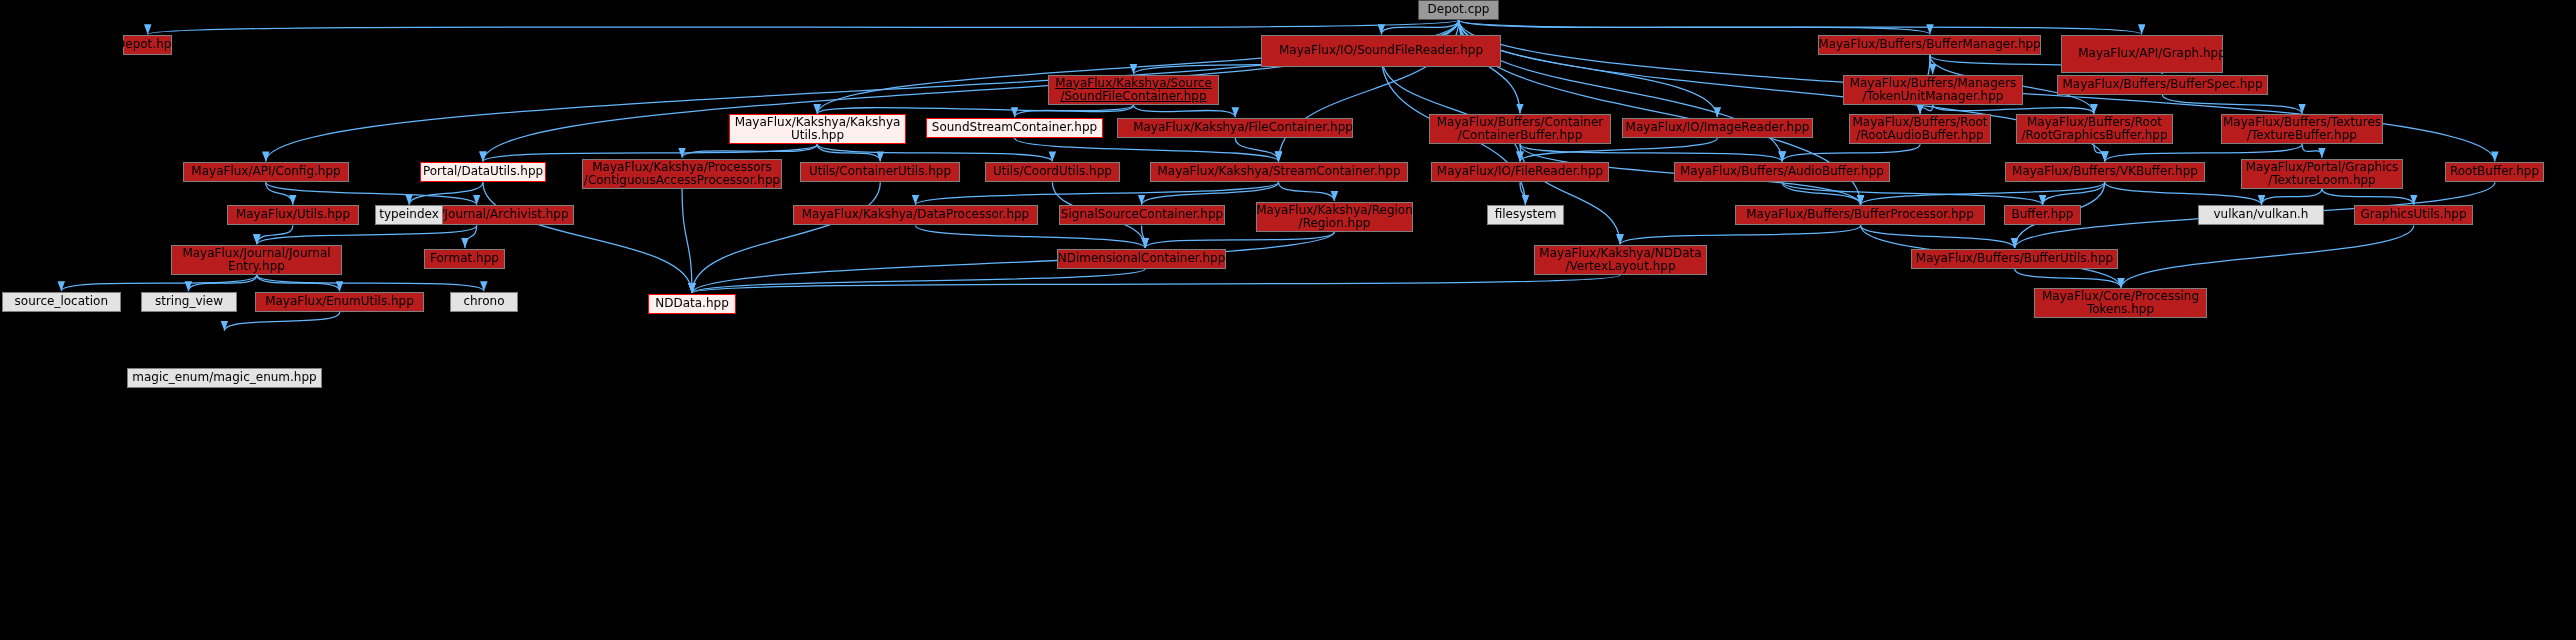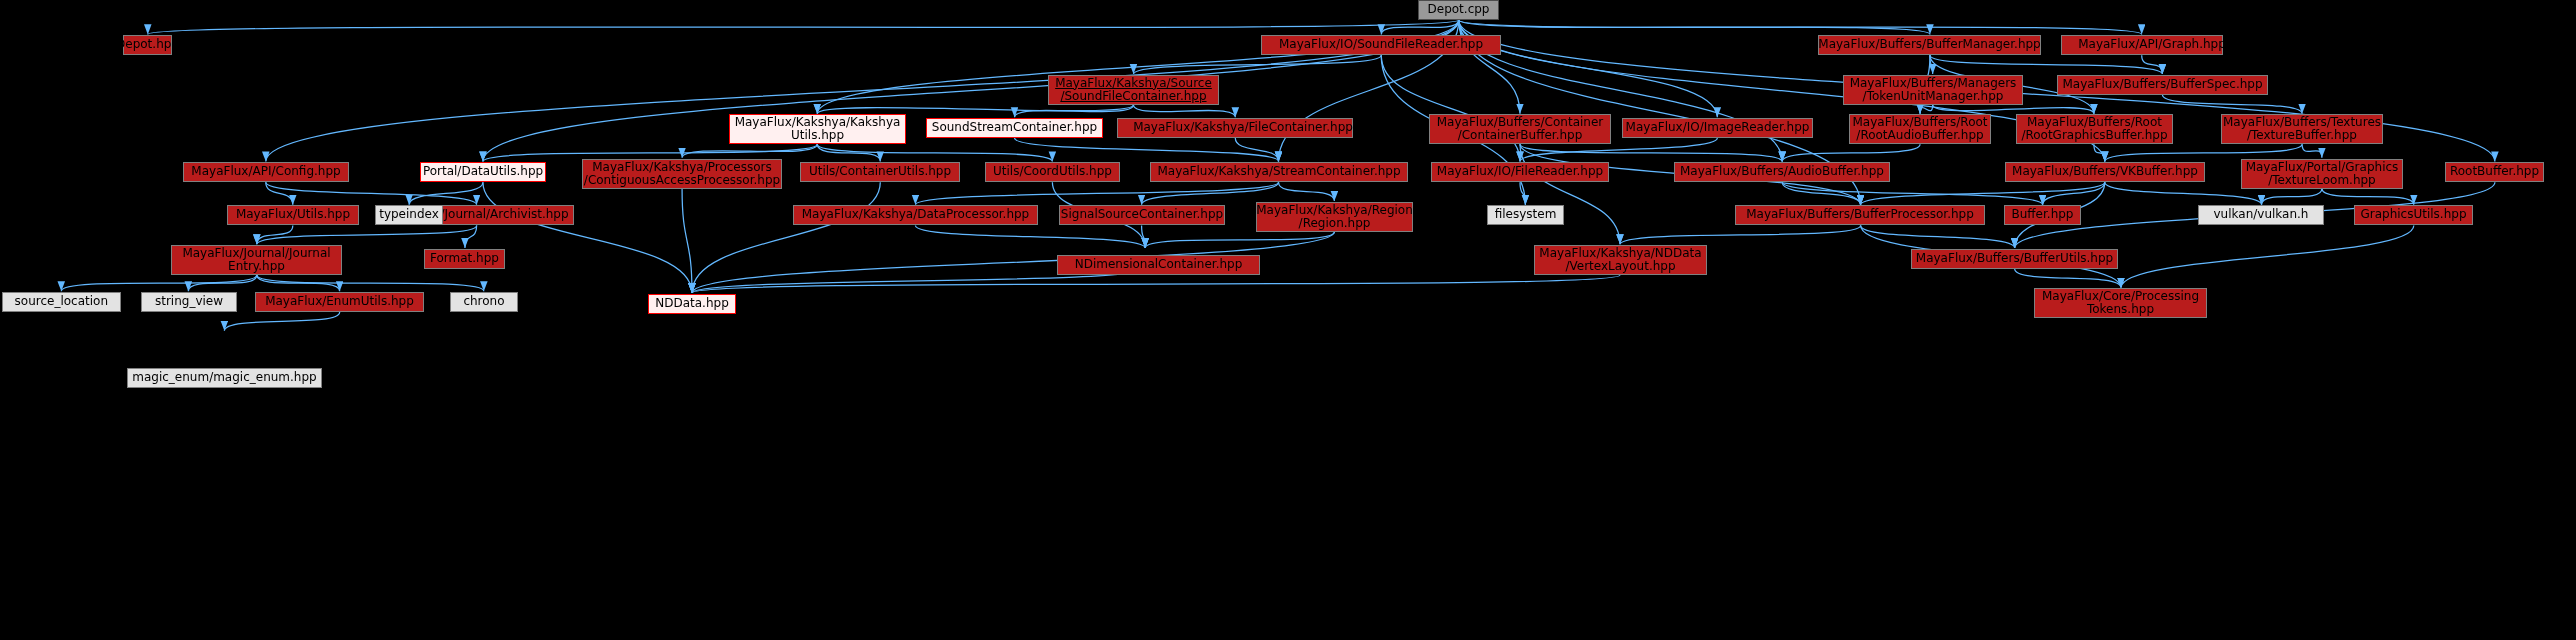--- a/index.html
+++ b/index.html
@@ -104,23 +104,23 @@
         <path d="M2142,61 C2142,96.75 2324,90.25 2324,126" marker-end="url(#arrow)"></path>
         <path d="M1619,22 C1619,108.35000000000001 2336,92.64999999999999 2336,179" marker-end="url(#arrow)"></path>
         <path d="M1619,22 C1619,134.75 2065,114.24999999999999 2065,227" marker-end="url(#arrow)"></path>
         <path d="M1687,160 C1687,221.05 1798,209.95 1798,271" marker-end="url(#arrow)"></path>
         <path d="M1481,257 C1481,294.4 768,287.6 768,325" marker-end="url(#arrow)"></path>
       </g>
   </svg>
   <div id="node-layer">
       <div class="node n-root" style="left: 1418px; top: 0px; width: 81px; height: 20px;">Depot.cpp</div>
       <div class="node n-white" style="left: 123px; top: 35px; width: 49px; height: 20px;">Depot.hpp</div>
-      <div class="node n-white" style="left: 1261px; top: 35px; width: 240px; height: 20px;">MayaFlux/IO/SoundFileReader.hpp</div>
+      <div class="node n-white" style="left: 1261px; top: 35px; width: 240px; height: 32px;">MayaFlux/IO/SoundFileReader.hpp</div>
       <div class="node n-white" style="left: 1818px; top: 35px; width: 223px; height: 20px;">MayaFlux/Buffers/BufferManager.hpp</div>
-      <div class="node n-white" style="left: 2061px; top: 35px; width: 162px; height: 20px; padding-left: 20px;">MayaFlux/API/Graph.hpp</div>
+      <div class="node n-white" style="left: 2061px; top: 35px; width: 162px; height: 38px; padding-left: 20px;">MayaFlux/API/Graph.hpp</div>
       <div class="node n-white" style="left: 1048px; top: 75px; width: 171px; height: 30px; text-decoration: underline;">MayaFlux/Kakshya/Source
 /SoundFileContainer.hpp</div>
       <div class="node n-white" style="left: 1843px; top: 75px; width: 180px; height: 30px;">MayaFlux/Buffers/Managers
 /TokenUnitManager.hpp</div>
       <div class="node n-white" style="left: 2057px; top: 75px; width: 211px; height: 20px;">MayaFlux/Buffers/BufferSpec.hpp</div>
       <div class="node n-red" style="left: 729px; top: 114px; width: 177px; height: 30px;">MayaFlux/Kakshya/Kakshya
 Utils.hpp</div>
       <div class="node n-red" style="left: 926px; top: 118px; width: 177px; height: 20px;">SoundStreamContainer.hpp</div>
       <div class="node n-white" style="left: 1117px; top: 118px; width: 236px; height: 20px; padding-left: 16px;">MayaFlux/Kakshya/FileContainer.hpp</div>
       <div class="node n-white" style="left: 1429px; top: 114px; width: 182px; height: 30px;">MayaFlux/Buffers/Container
@@ -153,21 +153,21 @@
       <div class="node n-white" style="left: 1256px; top: 202px; width: 157px; height: 30px;">MayaFlux/Kakshya/Region
 /Region.hpp</div>
       <div class="node n-grey" style="left: 1487px; top: 205px; width: 77px; height: 20px;">filesystem</div>
       <div class="node n-white" style="left: 1735px; top: 205px; width: 250px; height: 20px;">MayaFlux/Buffers/BufferProcessor.hpp</div>
       <div class="node n-white" style="left: 2004px; top: 205px; width: 77px; height: 20px;">Buffer.hpp</div>
       <div class="node n-grey" style="left: 2198px; top: 205px; width: 126px; height: 20px;">vulkan/vulkan.h</div>
       <div class="node n-white" style="left: 2354px; top: 205px; width: 119px; height: 20px;">GraphicsUtils.hpp</div>
       <div class="node n-white" style="left: 171px; top: 245px; width: 171px; height: 30px;">MayaFlux/Journal/Journal
 Entry.hpp</div>
       <div class="node n-white" style="left: 424px; top: 249px; width: 81px; height: 20px;">Format.hpp</div>
-      <div class="node n-white" style="left: 1057px; top: 255px; width: 203px; height: 20px;">NDimensionalContainer.hpp</div>
+      <div class="node n-white" style="left: 1057px; top: 249px; width: 169px; height: 20px;">NDimensionalContainer.hpp</div>
       <div class="node n-white" style="left: 1534px; top: 245px; width: 173px; height: 30px;">MayaFlux/Kakshya/NDData
 /VertexLayout.hpp</div>
       <div class="node n-white" style="left: 1911px; top: 249px; width: 207px; height: 20px;">MayaFlux/Buffers/BufferUtils.hpp</div>
       <div class="node n-grey" style="left: 1.8px; top: 292px; width: 119px; height: 20px;">source_location</div>
       <div class="node n-grey" style="left: 141px; top: 292px; width: 96px; height: 20px;">string_view</div>
       <div class="node n-white" style="left: 255px; top: 292px; width: 169px; height: 20px;">MayaFlux/EnumUtils.hpp</div>
       <div class="node n-grey" style="left: 450px; top: 292px; width: 68px; height: 20px;">chrono</div>
       <div class="node n-red" style="left: 648px; top: 294px; width: 88px; height: 20px;">NDData.hpp</div>
       <div class="node n-white" style="left: 2034px; top: 288px; width: 173px; height: 30px;">MayaFlux/Core/Processing
 Tokens.hpp</div>

